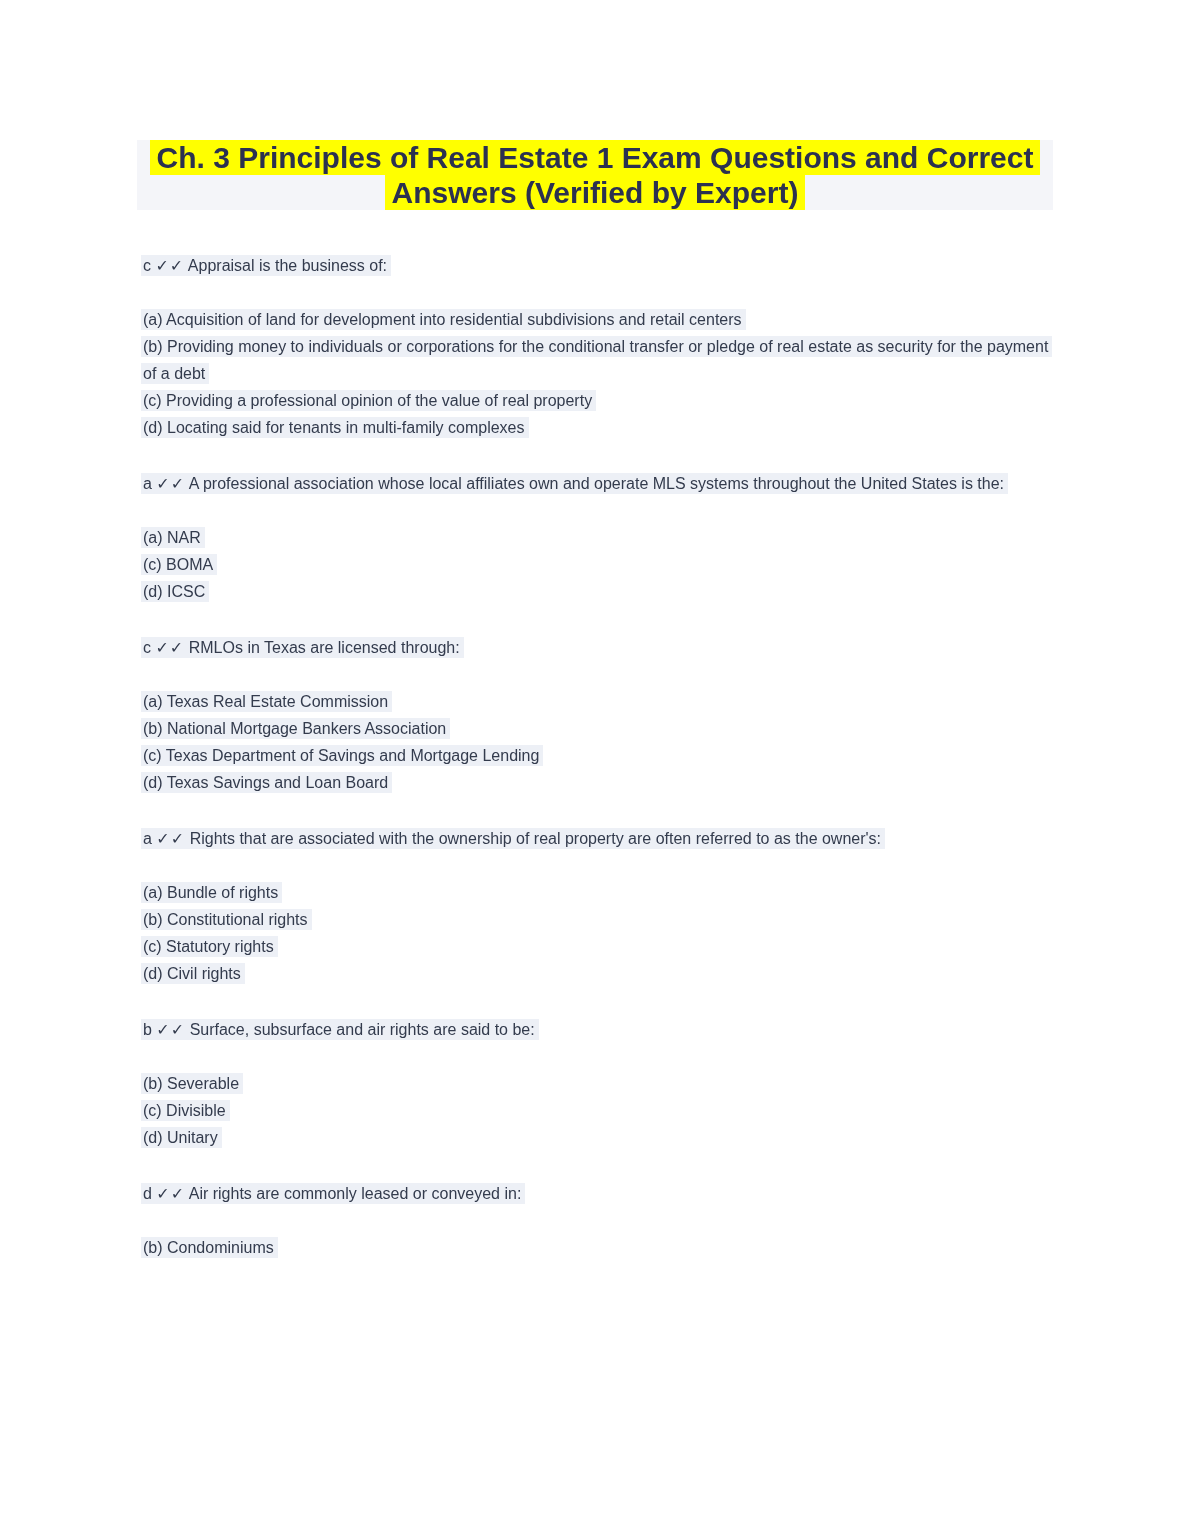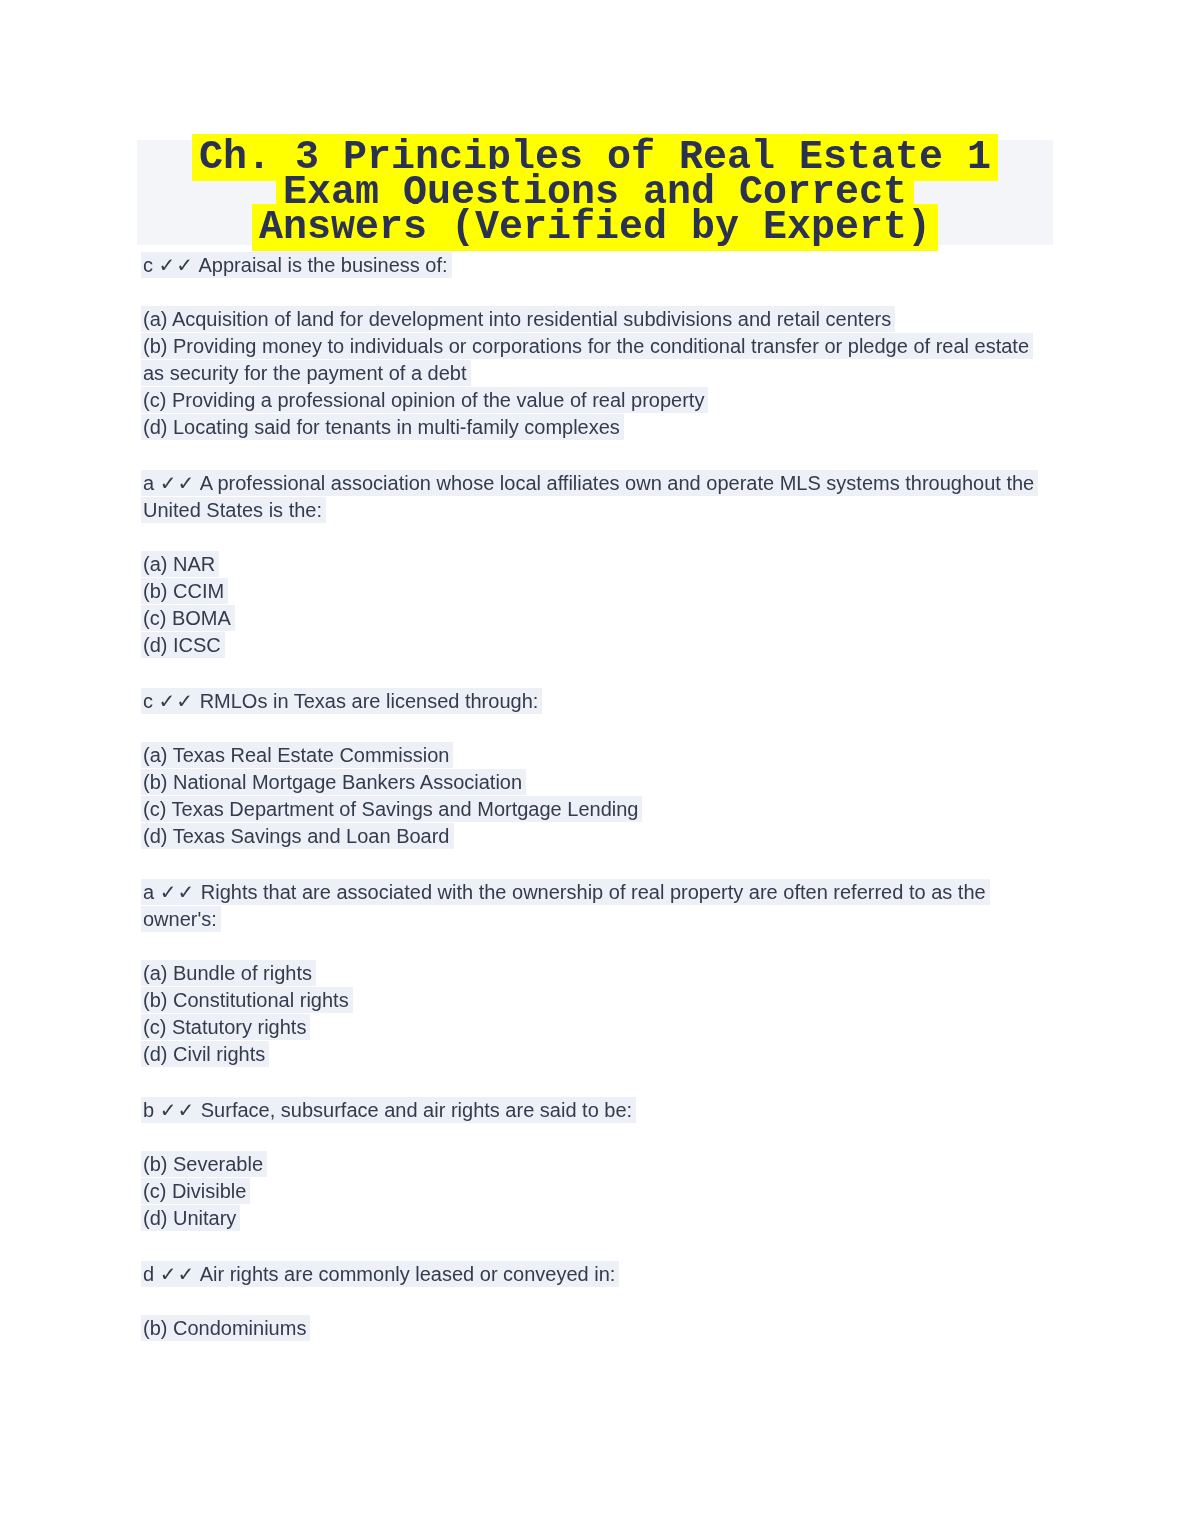--- a/index.html
+++ b/index.html
@@ -17,39 +17,39 @@
   .title-band {
     position: absolute;
     left: 137px;
     top: 140px;
     width: 916px;
     background: #f4f5f9;
     text-align: center;
     padding: 0;
   }
   .title-line {
-    font-family: Liberation Mono, monospace;
+    font-family: Liberation Sans, sans-serif;
     font-weight: bold;
-    font-size: 40px;
+    font-size: 30px;
     line-height: 35px;
     color: #2b3150;
   }
   .yellow-hl {
     background: #ffff00;
     padding: 1px 7px;
     -webkit-box-decoration-break: clone;
     box-decoration-break: clone;
   }
   .content {
     position: absolute;
     left: 141px;
     top: 252px;
     width: 908px;
     font-family: "Liberation Sans", sans-serif;
-    font-size: 20px;
+    font-size: 16px;
     line-height: 27px;
     color: #333b4d;
   }
   .qblock + .qblock {
     margin-top: 29px;
   }
   .opts {
     margin-top: 27px;
   }
   .line {
@@ -84,21 +84,20 @@
         <div class="line"><span class="hl">(b) Providing money to individuals or corporations for the conditional transfer or pledge of real estate as security for the payment of a debt</span></div>
         <div class="line"><span class="hl">(c) Providing a professional opinion of the value of real property</span></div>
         <div class="line"><span class="hl">(d) Locating said for tenants in multi-family complexes</span></div>
       </div>
     </div>
 
     <div class="qblock">
       <div class="line"><span class="hl"><span>a</span> <span class="marker">✓✓</span> <span>A professional association whose local affiliates own and operate MLS systems throughout the United States is the:</span></span></div>
       <div class="opts">
         <div class="line"><span class="hl">(a) NAR</span></div>
-        <div class="line"><span class="hl">(b) CCIM</span></div>
         <div class="line"><span class="hl">(c) BOMA</span></div>
         <div class="line"><span class="hl">(d) ICSC</span></div>
       </div>
     </div>
 
     <div class="qblock">
       <div class="line"><span class="hl"><span>c</span> <span class="marker">✓✓</span> <span>RMLOs in Texas are licensed through:</span></span></div>
       <div class="opts">
         <div class="line"><span class="hl">(a) Texas Real Estate Commission</span></div>
         <div class="line"><span class="hl">(b) National Mortgage Bankers Association</span></div>

